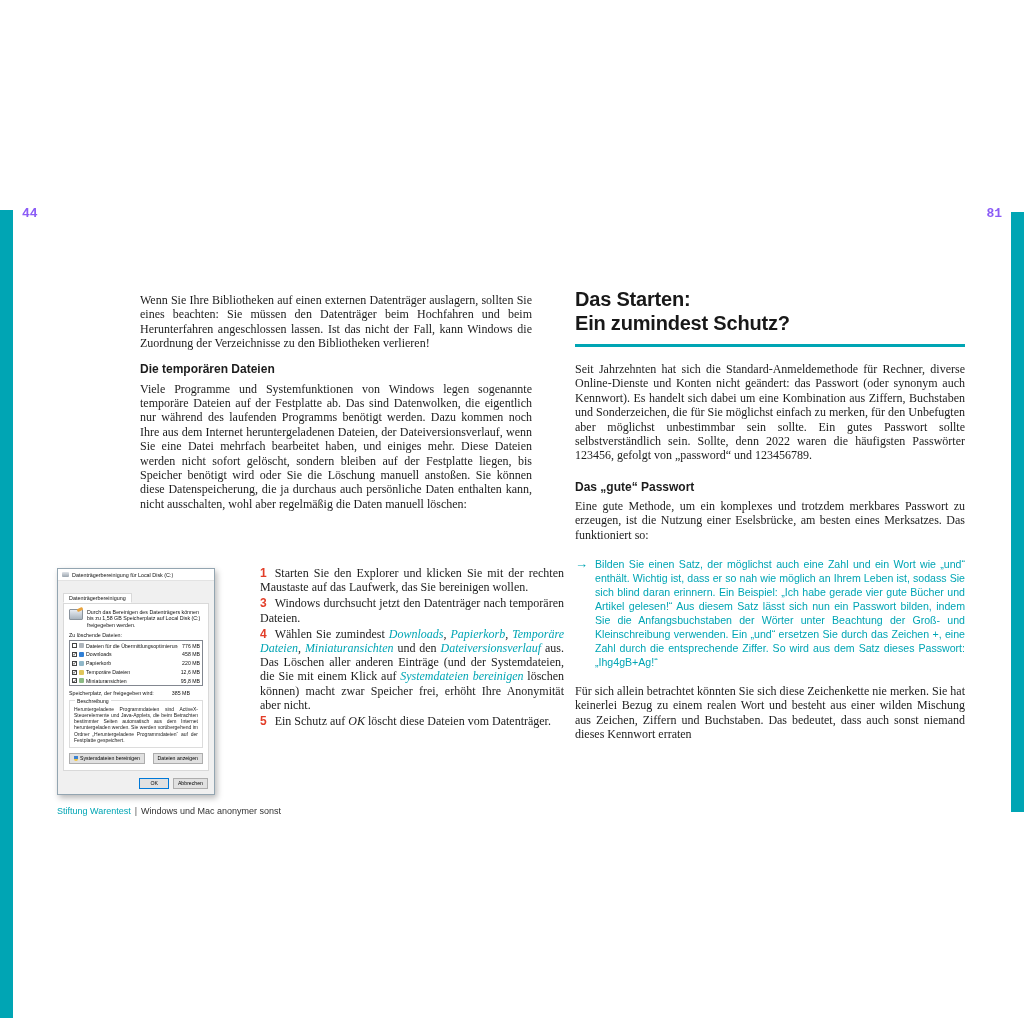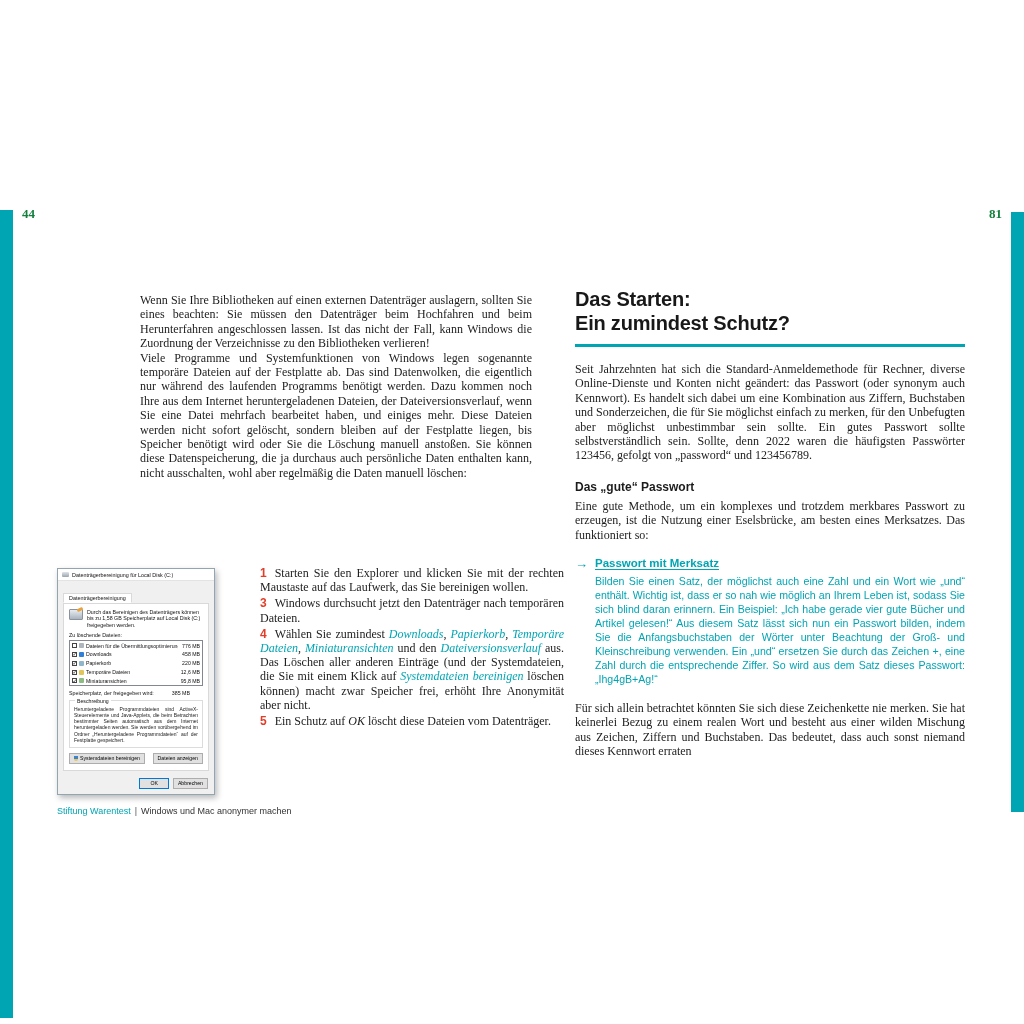--- a/index.html
+++ b/index.html
@@ -6,21 +6,21 @@
   html,body { background:#ffffff; }
   #page {
     position:relative; width:1024px; height:1024px; background:#fff;
     font-family:"Liberation Serif","DejaVu Serif",serif; color:#1c1c1c;
     overflow:hidden;
     --teal:#00a5b4; --red:#e23d28;
   }
   .bar { position:absolute; background:var(--teal); width:13px; }
   .bar-left  { left:0;  top:210px; height:808px; }
   .bar-right { right:0; top:212px; height:600px; }
-  .pagenum { position:absolute; font-family:Liberation Serif, serif; font-weight:bold; font-size:13px; color:#15803d; }
+  .pagenum { position:absolute; font-family:Liberation Mono, monospace; font-weight:bold; font-size:13px; color:#8b5cf6; }
   .pn-left  { left:22px;  top:206px; }
   .pn-right { right:22px; top:206px; }
 
   
   .col-left { position:absolute; left:140px; top:293px; width:392px; }
   p.body { font-size:12px; line-height:14.4px; text-align:justify; hyphens:auto; }
   h3.sec { font-family:"Liberation Sans","DejaVu Sans",sans-serif; font-weight:bold; font-size:12px; margin:11px 0 6px; }
 
   .steps { position:absolute; left:228px; top:566px; width:304px;margin-left:32px; }
   .steps p { font-size:12px; line-height:14.2px; text-align:justify; hyphens:auto; margin-bottom:2px; }
@@ -85,20 +85,21 @@
 <div id="page" style="--teal: #00a5b4; --red: #e23d28;">
 
   <div class="bar bar-left"></div>
   <div class="bar bar-right"></div>
 
   <div class="pagenum pn-left">44</div>
   <div class="pagenum pn-right">81</div>
 
   <div class="col-left">
     <p class="body">Wenn Sie Ihre Bibliotheken auf einen externen Datenträger auslagern, sollten Sie eines beachten: Sie müssen den Datenträger beim Hochfahren und beim Herunterfahren angeschlossen lassen. Ist das nicht der Fall, kann Windows die Zuordnung der Verzeichnisse zu den Bibliotheken verlieren!</p>
+    <h3 class="sec">Die temporären Dateien</h3>
     <p class="body">Viele Programme und Systemfunktionen von Windows legen sogenannte temporäre Dateien auf der Festplatte ab. Das sind Datenwolken, die eigentlich nur während des laufenden Programms benötigt werden. Dazu kommen noch Ihre aus dem Internet heruntergeladenen Dateien, der Dateiversionsverlauf, wenn Sie eine Datei mehrfach bearbeitet haben, und einiges mehr. Diese Dateien werden nicht sofort gelöscht, sondern bleiben auf der Festplatte liegen, bis Speicher benötigt wird oder Sie die Löschung manuell anstoßen. Sie können diese Datenspeicherung, die ja durchaus auch persönliche Daten enthalten kann, nicht ausschalten, wohl aber regelmäßig die Daten manuell löschen:</p>
   </div>
 
   <div class="steps">
     <p><span class="num">1</span><span>Starten Sie den Explorer und klicken Sie mit der rechten Maustaste auf das Laufwerk, das Sie bereinigen wollen.</span></p>
     <p><span class="num">3</span><span>Windows durchsucht jetzt den Datenträger nach temporären Dateien.</span></p>
     <p><span class="num">4</span><span>Wählen Sie zumindest </span><span class="tl">Downloads</span><span>, </span><span class="tl">Papierkorb</span><span>, </span><span class="tl">Temporäre Dateien</span><span>, </span><span class="tl">Miniaturansichten</span><span> und den </span><span class="tl">Dateiversionsverlauf</span><span> aus. Das Löschen aller anderen Einträge (und der Systemdateien, die Sie mit einem Klick auf </span><span class="tl">Systemdateien bereinigen</span><span> löschen können) macht zwar Speicher frei, erhöht Ihre Anonymität aber nicht.</span></p>
     <p><span class="num">5</span><span>Ein Schutz auf </span><span class="it">OK</span><span> löscht diese Dateien vom Datenträger.</span></p>
   </div>
 
@@ -164,35 +165,34 @@
         </div>
       </div>
     </div>
     <div class="dlg-foot">
       <button class="btn ok">OK</button>
       <button class="btn">Abbrechen</button>
     </div>
   </div>
 
   <div class="footer">
-    <span class="brand">Stiftung Warentest</span><span class="sep">|</span><span>Windows und Mac anonymer machen</span>
+    <span class="brand">Stiftung Warentest</span><span class="sep">|</span><span>Windows und Mac anonymer sonst</span>
   </div>
 
   <div class="col-right">
     <h1 class="title">
       <span style="display:block">Das Starten:</span>
       <span style="display:block">Ein zumindest Schutz?</span>
     </h1>
     <div class="rule"></div>
     <p class="body">Seit Jahrzehnten hat sich die Standard-Anmeldemethode für Rechner, diverse Online-Dienste und Konten nicht geändert: das Passwort (oder synonym auch Kennwort). Es handelt sich dabei um eine Kombination aus Ziffern, Buchstaben und Sonderzeichen, die für Sie möglichst einfach zu merken, für den Unbefugten aber möglichst unbestimmbar sein sollte. Ein gutes Passwort sollte selbstverständlich sein. Sollte, denn 2022 waren die häufigsten Passwörter 123456, gefolgt von „password“ und 123456789.</p>
     <h3 class="sub">Das „gute“ Passwort</h3>
     <p class="body" style="margin-top:5px">Eine gute Methode, um ein komplexes und trotzdem merkbares Passwort zu erzeugen, ist die Nutzung einer Eselsbrücke, am besten eines Merksatzes. Das funktioniert so:</p>
     <div class="tip">
       <span class="tip-arrow">→</span>
       <div>
-        <div class="tip-head">Passwort mit Merksatz</div>
         <p class="tip-body">Bilden Sie einen Satz, der möglichst auch eine Zahl und ein Wort wie „und“ enthält. Wichtig ist, dass er so nah wie möglich an Ihrem Leben ist, sodass Sie sich blind daran erinnern. Ein Beispiel: „Ich habe gerade vier gute Bücher und Artikel gelesen!“ Aus diesem Satz lässt sich nun ein Passwort bilden, indem Sie die Anfangsbuchstaben der Wörter unter Beachtung der Groß- und Kleinschreibung verwenden. Ein „und“ ersetzen Sie durch das Zeichen +, eine Zahl durch die entsprechende Ziffer. So wird aus dem Satz dieses Passwort: „Ihg4gB+Ag!“</p>
       </div>
     </div>
     <p class="body">Für sich allein betrachtet könnten Sie sich diese Zeichenkette nie merken. Sie hat keinerlei Bezug zu einem realen Wort und besteht aus einer wilden Mischung aus Zeichen, Ziffern und Buchstaben. Das bedeutet, dass auch sonst niemand dieses Kennwort erraten</p>
   </div>
 
 </div>
 
 </body></html>

